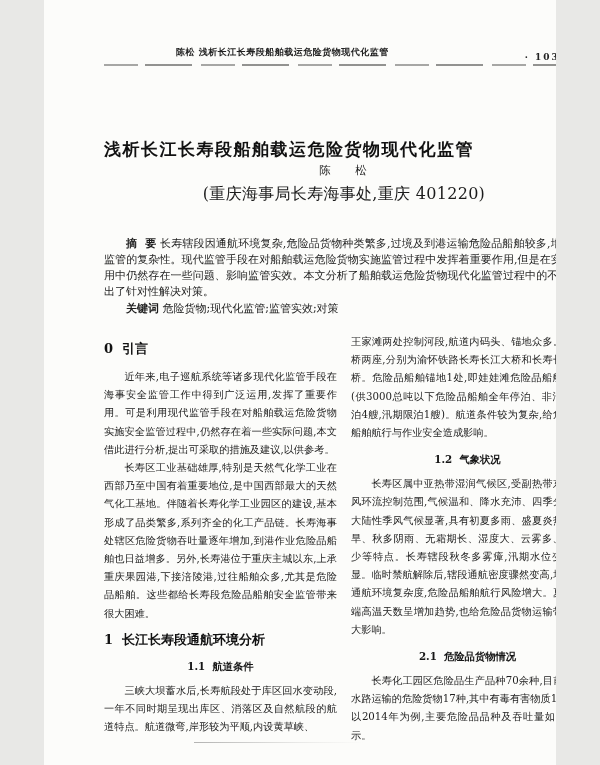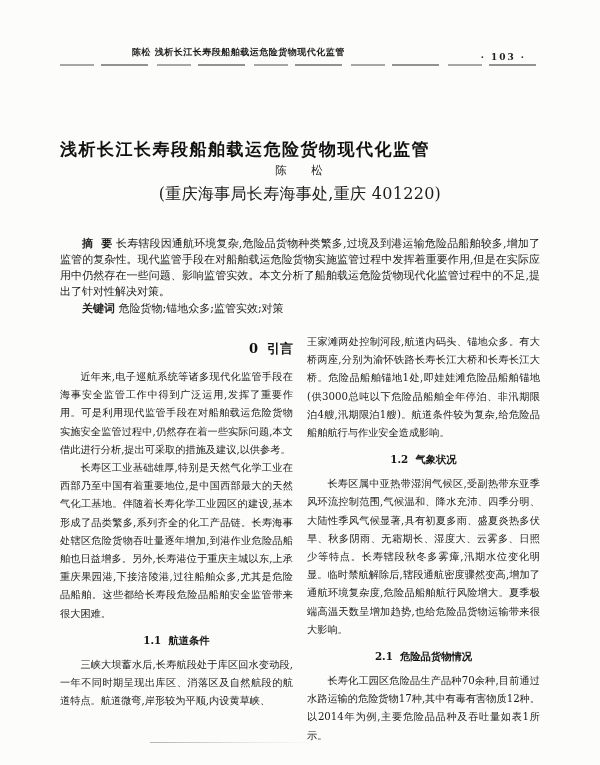--- a/index.html
+++ b/index.html
@@ -2,21 +2,21 @@
 <html><head>
 <meta charset="utf-8">
 <style>
   html,body{margin:0;padding:0;}
   body{
     background:#e8e8e6;
     font-family:"DejaVu Serif","Liberation Serif",serif;
   }
   .page{
     position:relative;
-    width:600px;height:765px;
+    width:512px;height:765px;
     margin:0 auto;
     background:#fcfcfa;
     color:#1c1c1c;
     overflow:hidden;
     box-sizing:border-box;
   }
   .inner{margin:0 60px;width:480px;}
 
   
   .running-header{
@@ -73,21 +73,21 @@
   h2.sec{
     margin:9px 0 11px 0;
     font-size:13px;font-weight:700;line-height:16px;
     text-align:left;white-space:pre-wrap;color:#111;
   }
   h3.subsec{
     margin:10px 0 9px 0;
     font-size:10.3px;font-weight:600;line-height:14px;
     text-align:center;white-space:pre-wrap;color:#161616;
   }
-  .col-left h2.sec:first-child{margin-top:8px;text-align:right;}
+  .col-left h2.sec:first-child{margin-top:8px;}
 
   
   .scan-artifact{
     position:absolute;left:150px;top:742px;width:170px;height:1px;
     background:linear-gradient(90deg,rgba(90,90,90,.45),rgba(120,120,120,.15) 60%,rgba(0,0,0,0));
   }
 </style>
 </head>
 <body>
 
@@ -99,29 +99,30 @@
       <span class="rh-page">· 103 ·</span>
     </div>
     <div class="header-rule"></div>
 
     <h1 class="title">浅析长江长寿段船舶载运危险货物现代化监管</h1>
     <div class="author">陈    松</div>
     <div class="affiliation">(重庆海事局长寿海事处,重庆 401220)</div>
 
     <div class="abstract">
       <p><span class="lbl">摘  要</span>  <span>长寿辖段因通航环境复杂,危险品货物种类繁多,过境及到港运输危险品船舶较多,增加了监管的复杂性。现代监管手段在对船舶载运危险货物实施监管过程中发挥着重要作用,但是在实际应用中仍然存在一些问题、影响监管实效。本文分析了船舶载运危险货物现代化监管过程中的不足,提出了针对性解决对策。</span></p>
-      <p class="kw"><span class="lbl">关键词</span>  <span>危险货物;锚地众多;监管实效;对策</span></p>
+      <p class="kw"><span class="lbl">关键词</span>  <span>危险货物;现代化监管;监管实效;对策</span></p>
     </div>
 
     <div class="columns">
 
       <div class="col col-left">
         <h2 class="sec">0  引言</h2>
         <p>近年来,电子巡航系统等诸多现代化监管手段在海事安全监管工作中得到广泛运用,发挥了重要作用。可是利用现代监管手段在对船舶载运危险货物实施安全监管过程中,仍然存在着一些实际问题,本文借此进行分析,提出可采取的措施及建议,以供参考。</p>
         <p>长寿区工业基础雄厚,特别是天然气化学工业在西部乃至中国有着重要地位,是中国西部最大的天然气化工基地。伴随着长寿化学工业园区的建设,基本形成了品类繁多,系列齐全的化工产品链。长寿海事处辖区危险货物吞吐量逐年增加,到港作业危险品船舶也日益增多。另外,长寿港位于重庆主城以东,上承重庆果园港,下接涪陵港,过往船舶众多,尤其是危险品船舶。这些都给长寿段危险品船舶安全监管带来很大困难。</p>
+        <h2 class="sec">1  长江长寿段通航环境分析</h2>
         <h3 class="subsec">1.1  航道条件</h3>
         <p>三峡大坝蓄水后,长寿航段处于库区回水变动段,一年不同时期呈现出库区、消落区及自然航段的航道特点。航道微弯,岸形较为平顺,内设黄草峡、</p>
       </div>
 
       <div class="col col-right">
         <p class="cont">王家滩两处控制河段,航道内码头、锚地众多。有大桥两座,分别为渝怀铁路长寿长江大桥和长寿长江大桥。危险品船舶锚地1处,即娃娃滩危险品船舶锚地(供3000总吨以下危险品船舶全年停泊、非汛期限泊4艘,汛期限泊1艘)。航道条件较为复杂,给危险品船舶航行与作业安全造成影响。</p>
         <h3 class="subsec">1.2  气象状况</h3>
         <p>长寿区属中亚热带湿润气候区,受副热带东亚季风环流控制范围,气候温和、降水充沛、四季分明、大陆性季风气候显著,具有初夏多雨、盛夏炎热多伏旱、秋多阴雨、无霜期长、湿度大、云雾多、日照少等特点。长寿辖段秋冬多雾瘴,汛期水位变化明显。临时禁航解除后,辖段通航密度骤然变高,增加了通航环境复杂度,危险品船舶航行风险增大。夏季极端高温天数呈增加趋势,也给危险品货物运输带来很大影响。</p>
         <h3 class="subsec">2.1  危险品货物情况</h3>
         <p>长寿化工园区危险品生产品种70余种,目前通过水路运输的危险货物17种,其中有毒有害物质12种。以2014年为例,主要危险品品种及吞吐量如表1所示。</p>

